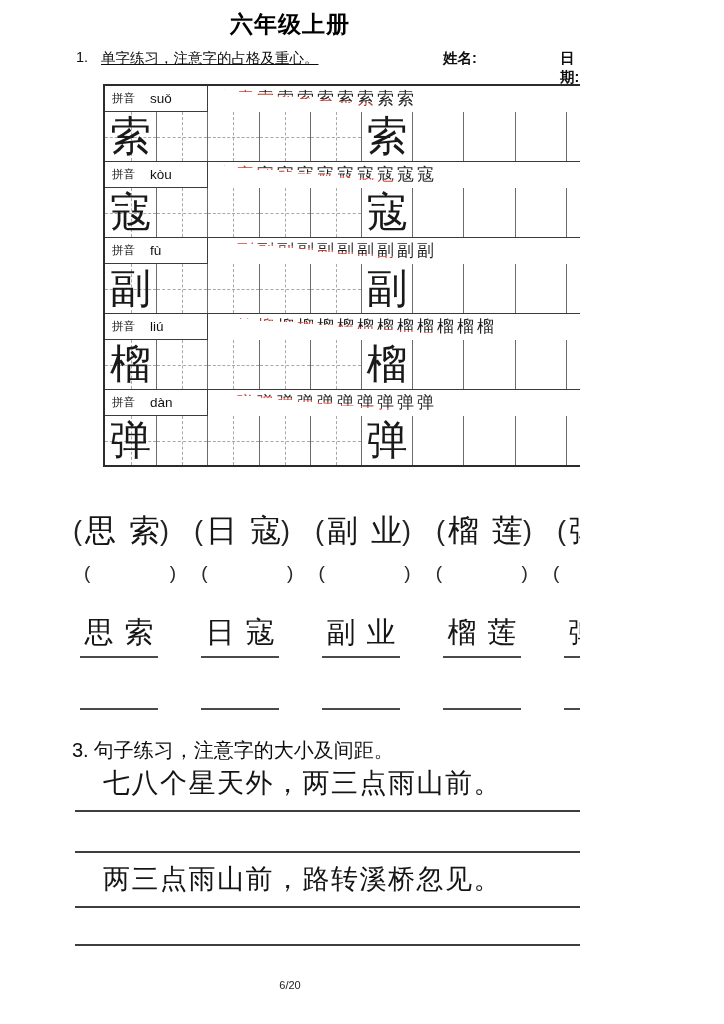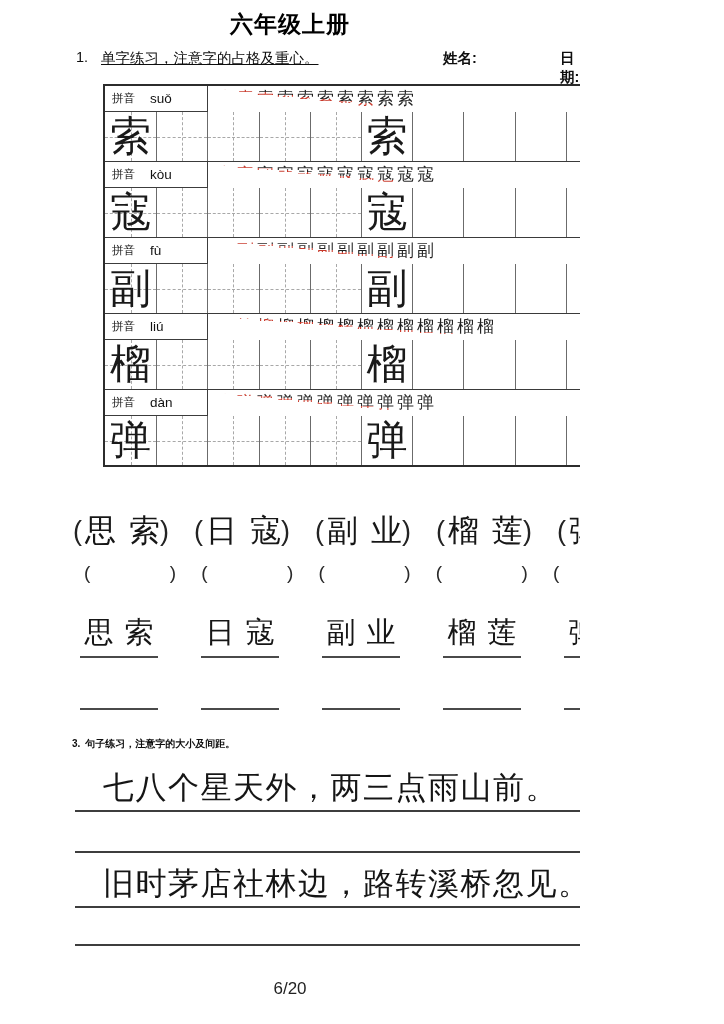--- a/index.html
+++ b/index.html
@@ -10,21 +10,21 @@
   .title{position:absolute;top:9px;left:0;width:100%;text-align:center;
          font-size:23px;font-weight:bold;color:#000;letter-spacing:1px;}
 
   
   .s1head{position:absolute;top:49px;left:0;width:100%;font-size:14.5px;color:#0e0e0e;}
   .s1head .hnum{position:absolute;left:76px;}
   .s1head .htxt{position:absolute;left:101px;text-decoration:underline;}
   .s1head .nlab{position:absolute;left:443px;font-weight:bold;}
   .s1head .dlab{position:absolute;left:560px;font-weight:bold;}
   .s2head{position:absolute;top:486px;left:72px;font-size:14.5px;color:#0e0e0e;}
-  .s3head{position:absolute;top:737px;left:72px;font-size:10px;color:#0e0e0e;font-weight:bold;}
+  .s3head{position:absolute;top:737px;left:72px;font-size:20px;color:#0e0e0e;}
   .hnum2{margin-right:5px;}
 
   
   .ptable{position:absolute;top:84px;left:103px;width:516px;box-sizing:border-box;
           border:2px solid #2c2c2c;background:#fff;}
   .blk{border-top:1px solid #3a3a3a;}
   .blk:first-child{border-top:none;}
   .prow{display:grid;grid-template-columns:103px 1fr;height:26px;}
   .pcell-pinyin{display:flex;align-items:center;gap:15px;padding-left:7px;
                 border-right:1px solid #3c3c3c;border-bottom:1px solid #3c3c3c;box-sizing:border-box;}
@@ -62,26 +62,26 @@
              display:flex;justify-content:space-between;}
   .ublank{width:78px;height:0;border-bottom:2px solid #4a4a4a;}
 
   
   .sline{position:absolute;left:75px;width:576px;box-sizing:border-box;
          border-bottom:2px solid #3e3e3e;}
   .sl0{top:768px;height:44px;}
   .sl1{top:851px;height:0;}
   .sl2{top:864px;height:44px;}
   .sl3{top:944px;height:0;}
-  .stext{position:absolute;left:28px;bottom:1px;font-size:31px;letter-spacing:1.5px;
+  .stext{position:absolute;left:28px;bottom:9px;font-size:27px;letter-spacing:1.5px;
          white-space:nowrap;color:#151515;}
 
   
   .pagenum{position:absolute;top:979px;left:0;width:100%;text-align:center;
-           font-size:17px;color:#222;}
+           font-size:11px;color:#222;}
 </style>
 </head>
 <body>
 
 <div class="page">
 
   <div class="title">六年级上册</div>
 
   <div class="s1head">
     <span class="hnum">1.</span>
@@ -358,20 +358,20 @@
   <div class="s3head">
     <span class="hnum2">3.</span><span>句子练习，注意字的大小及间距。</span>
   </div>
 
   <div id="sentence-area">
       <div class="sline sl0">
         <span class="stext">七八个星天外，两三点雨山前。</span>
       </div>
       <div class="sline sl1"></div>
       <div class="sline sl2">
-        <span class="stext">旧时茅店社林边，路转溪桥忽见。</span>
+        <span class="stext">两三点雨山前，路转溪桥忽见。</span>
       </div>
       <div class="sline sl3"></div>
     </div>
 
   <div class="pagenum">6/20</div>
 
 </div>
 
 </body></html>

